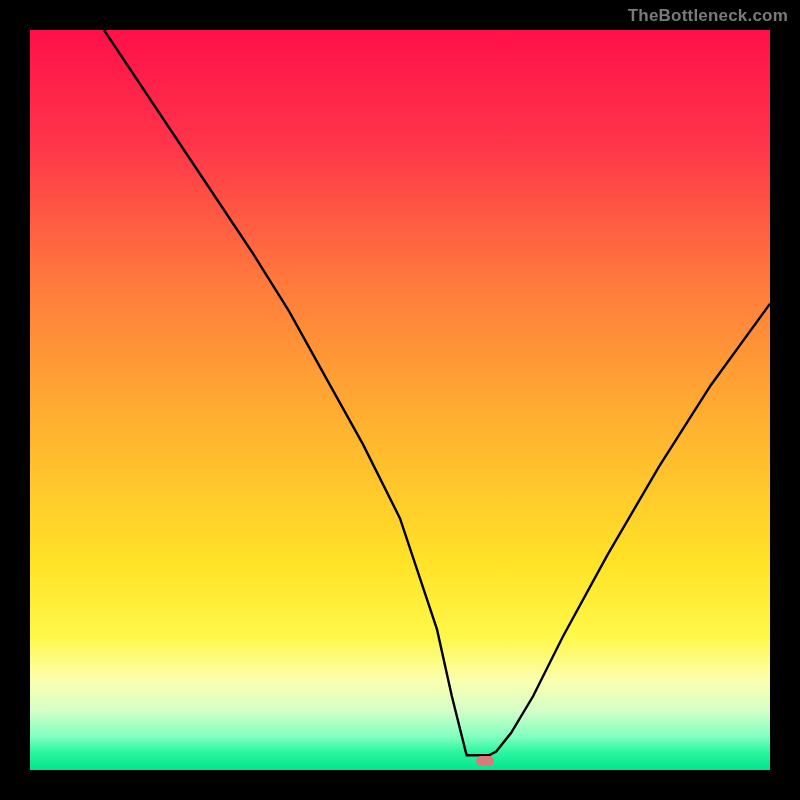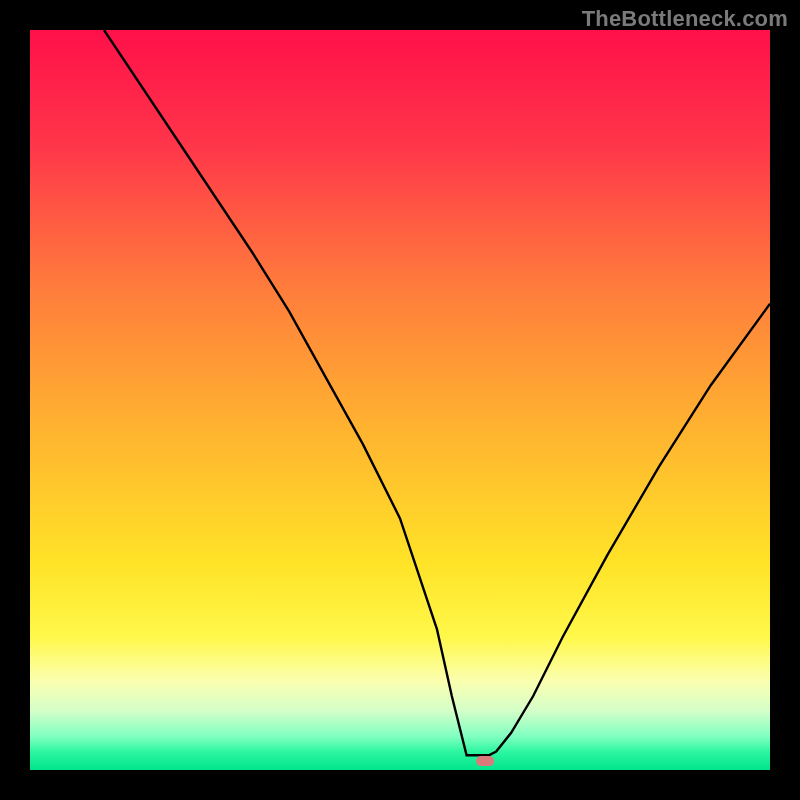--- a/index.html
+++ b/index.html
@@ -27,21 +27,21 @@
   .plot-area svg {
     display: block;
     width: 740px;
     height: 740px;
   }
   .watermark {
     position: absolute;
     top: 6px;
     right: 12px;
     color: #7a7a7a;
-    font-size: 22px;
+    font-size: 17px;
     font-weight: 600;
     letter-spacing: 0.2px;
     user-select: none;
   }
 </style>
 </head>
 <body>
 
 <div class="frame">
 

